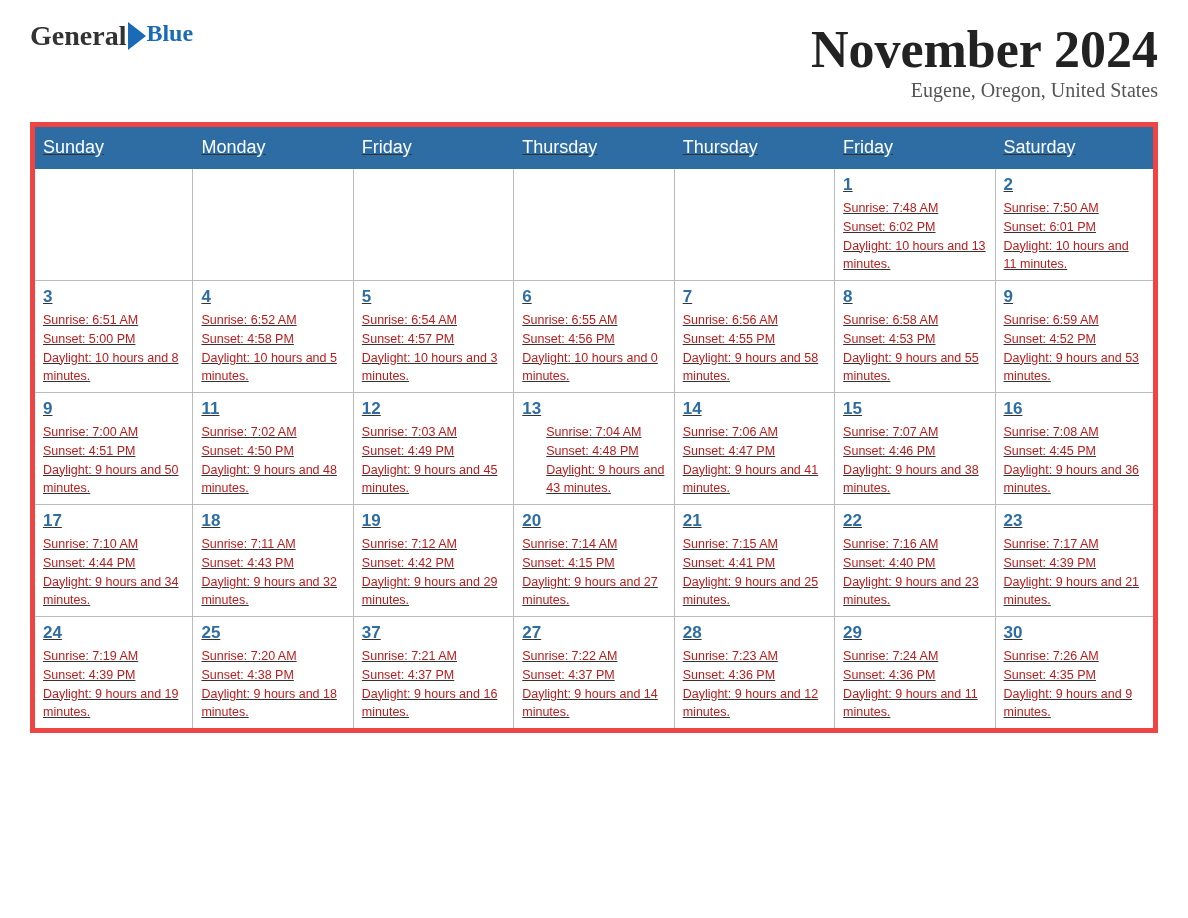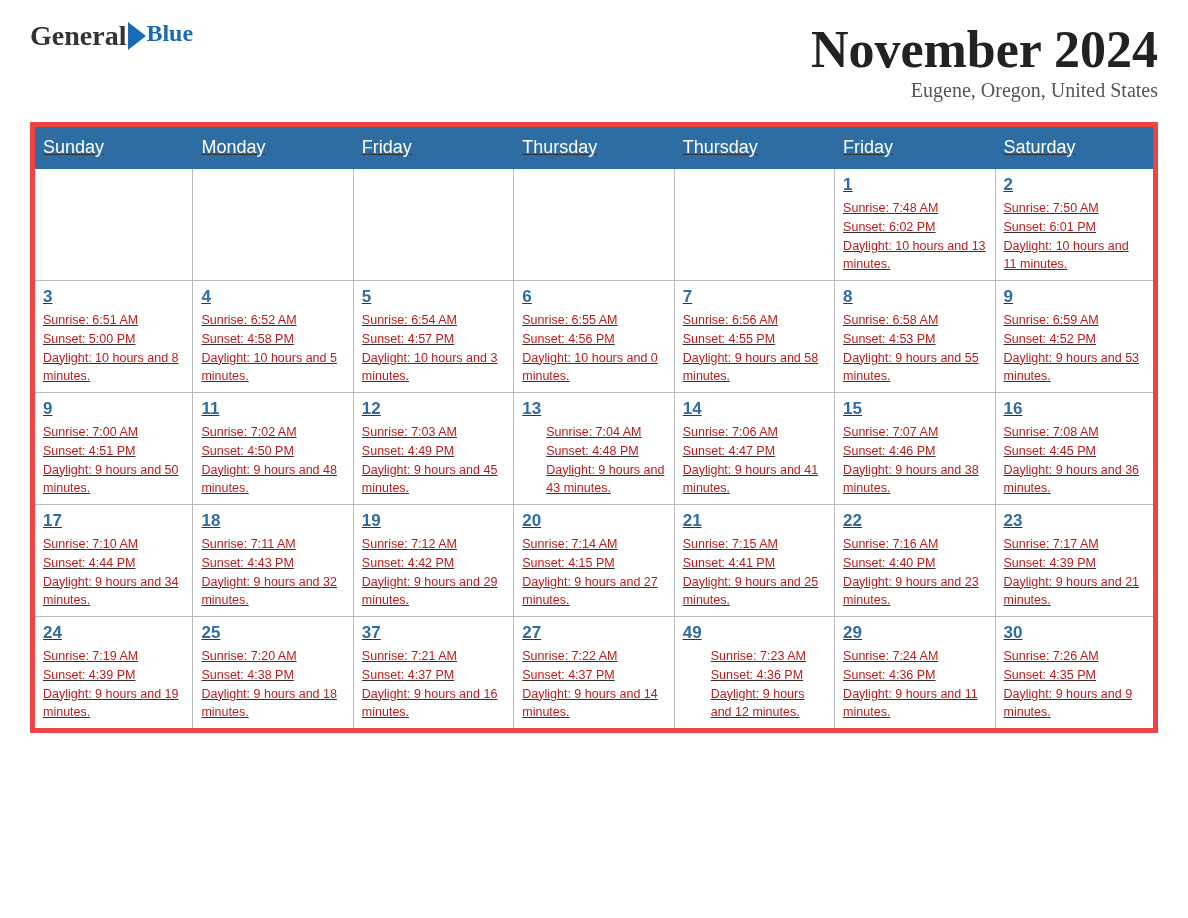--- a/index.html
+++ b/index.html
@@ -303,22 +303,22 @@
 Sunset: 4:37 PM
 Daylight: 9 hours and 16 minutes.</div>
         </td>
         <td>
           <span class="day-number">27</span>
           <div class="day-info" style="white-space: pre-line;">Sunrise: 7:22 AM
 Sunset: 4:37 PM
 Daylight: 9 hours and 14 minutes.</div>
         </td>
         <td>
-          <span class="day-number">49</span>
-          <div class="day-info" style="white-space: pre-line; margin-left: 28px;">Sunrise: 7:23 AM
+          <span class="day-number">28</span>
+          <div class="day-info" style="white-space: pre-line;">Sunrise: 7:23 AM
 Sunset: 4:36 PM
 Daylight: 9 hours and 12 minutes.</div>
         </td>
         <td>
           <span class="day-number">29</span>
           <div class="day-info" style="white-space: pre-line;">Sunrise: 7:24 AM
 Sunset: 4:36 PM
 Daylight: 9 hours and 11 minutes.</div>
         </td>
         <td>

